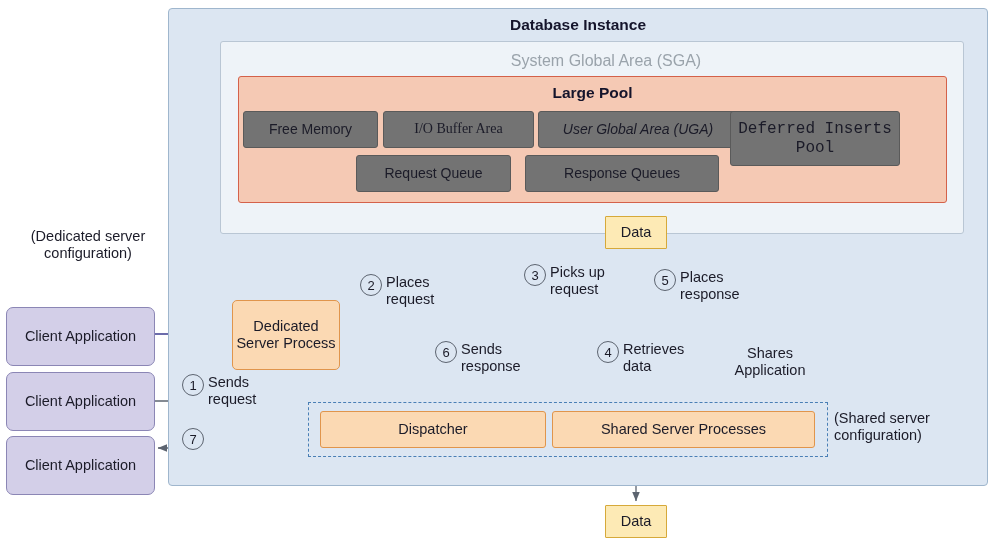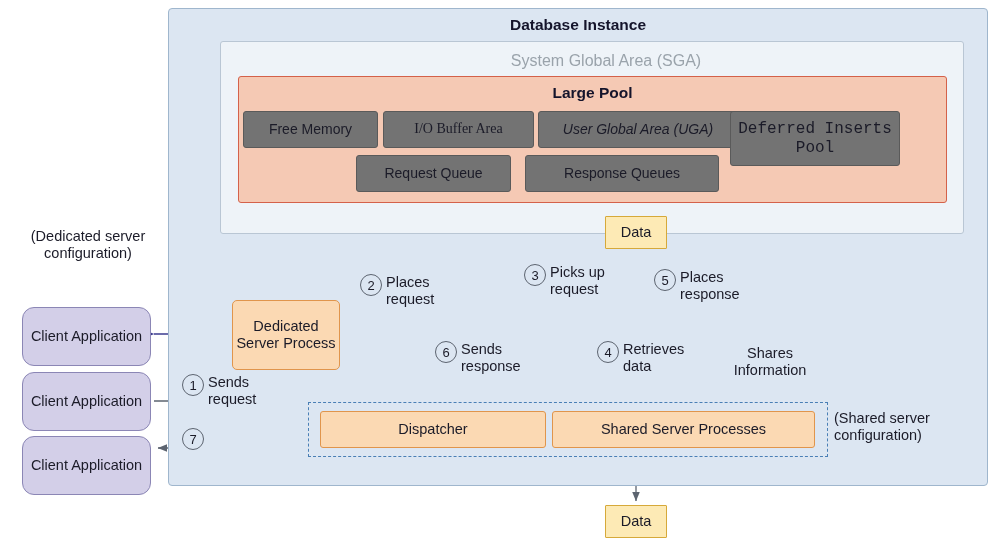--- a/index.html
+++ b/index.html
@@ -35,22 +35,22 @@
   
   .data-box{background:#fdeab5;border:1px solid #d6a93a;border-radius:1px;font-size:14.5px;}
   #data-top{left:605px;top:216px;width:62px;height:33px;}
   #data-bottom{left:605px;top:505px;width:62px;height:33px;}
 
   
   #dedicated-server{left:232px;top:300px;width:108px;height:70px;
        background:#fbd9b3;border:1px solid #e0954c;border-radius:5px;font-size:14.5px;}
 
   
-  .client{background:#d3cfe8;border:1px solid #8b86b5;border-radius:12px;
-       font-size:14.5px;left:22px;width:129px;height:59px;}
+  .client{background:#d3cfe8;border:1px solid #8b86b5;border-radius:7px;
+       font-size:14.5px;left:6px;width:149px;height:59px;}
   #client-1{top:307px;}
   #client-2{top:372px;}
   #client-3{top:436px;}
 
   
   #shared-dashed{left:308px;top:402px;width:520px;height:55px;
        border:1.5px dashed #4a7fb5;background:transparent;}
   .proc{background:#fbd9b3;border:1px solid #e0954c;border-radius:3px;font-size:14.5px;}
   #dispatcher{left:320px;top:411px;width:226px;height:37px;}
   #shared-server{left:552px;top:411px;width:263px;height:37px;}
@@ -176,13 +176,13 @@
   <span class="num">5</span>
   <span class="stxt" style="width:66px;">Places response</span>
 </div>
 <div class="step" id="step6">
   <span class="num">6</span>
   <span class="stxt" style="width:72px;">Sends response</span>
 </div>
 <div class="step" id="step7">
   <span class="num">7</span>
 </div>
-<div class="abs" id="shares-info">Shares Information</div>
+<div class="abs" id="shares-info">Shares Application</div>
 
 </body></html>

